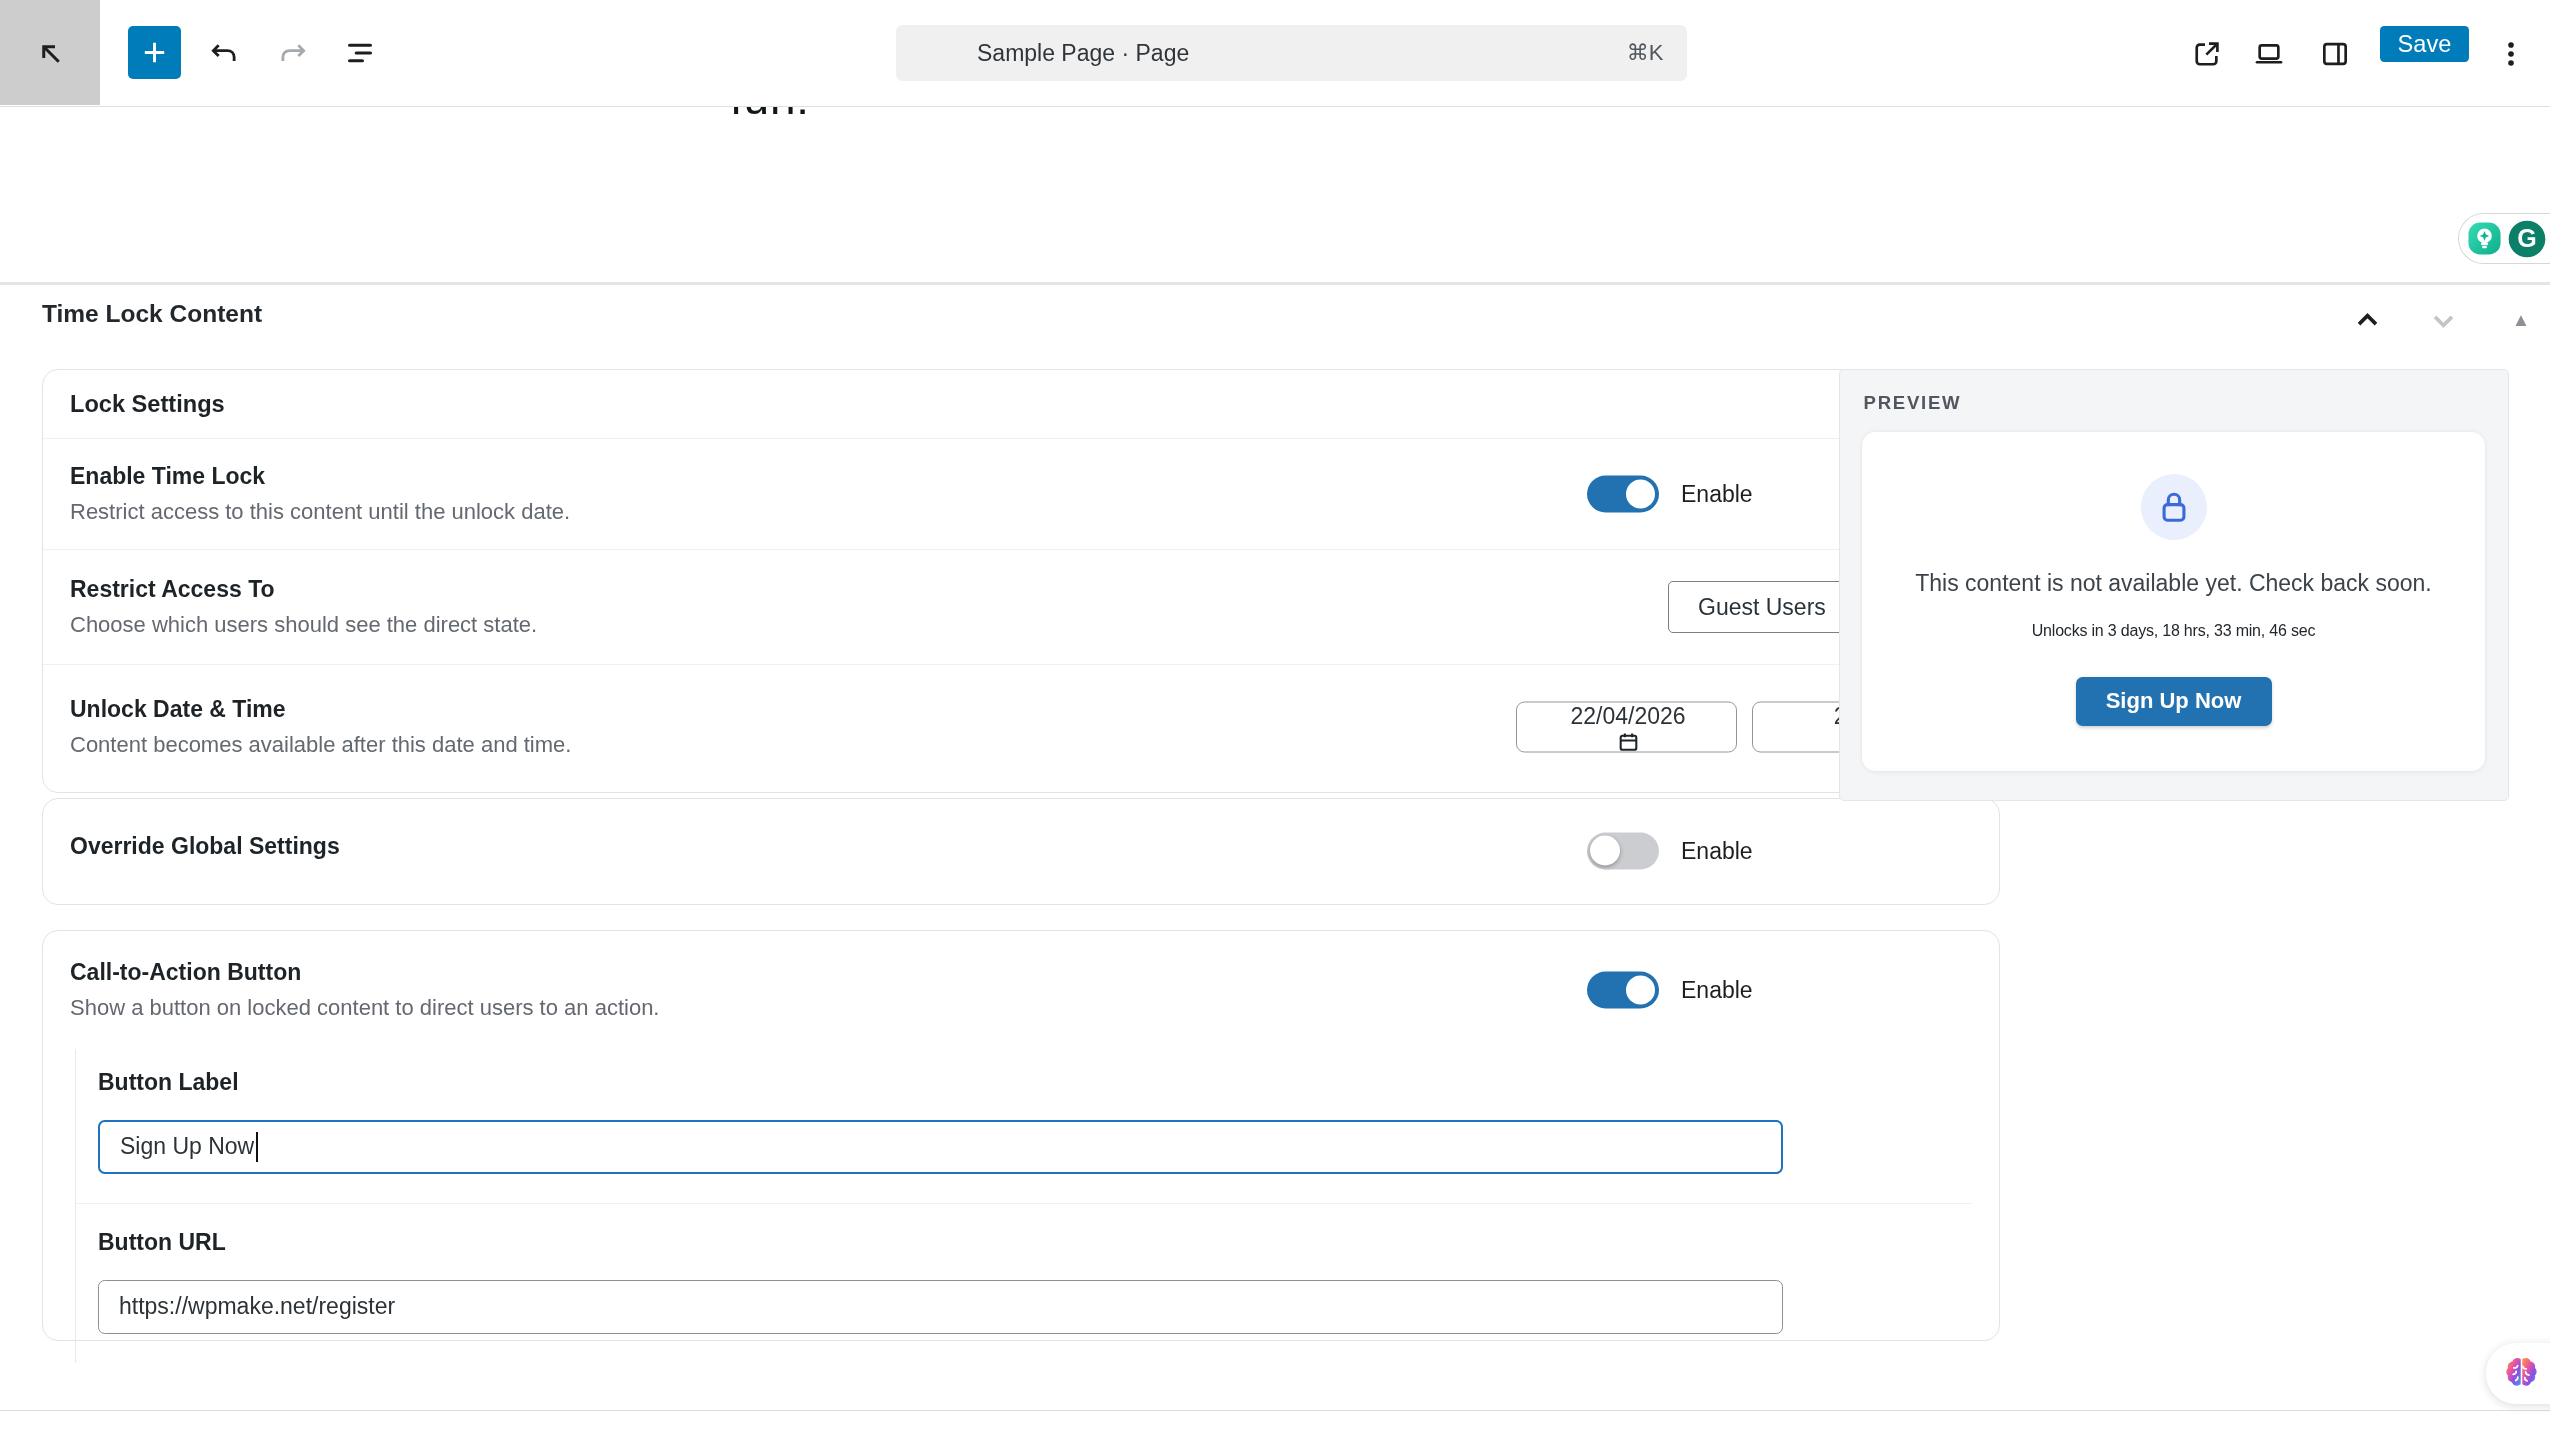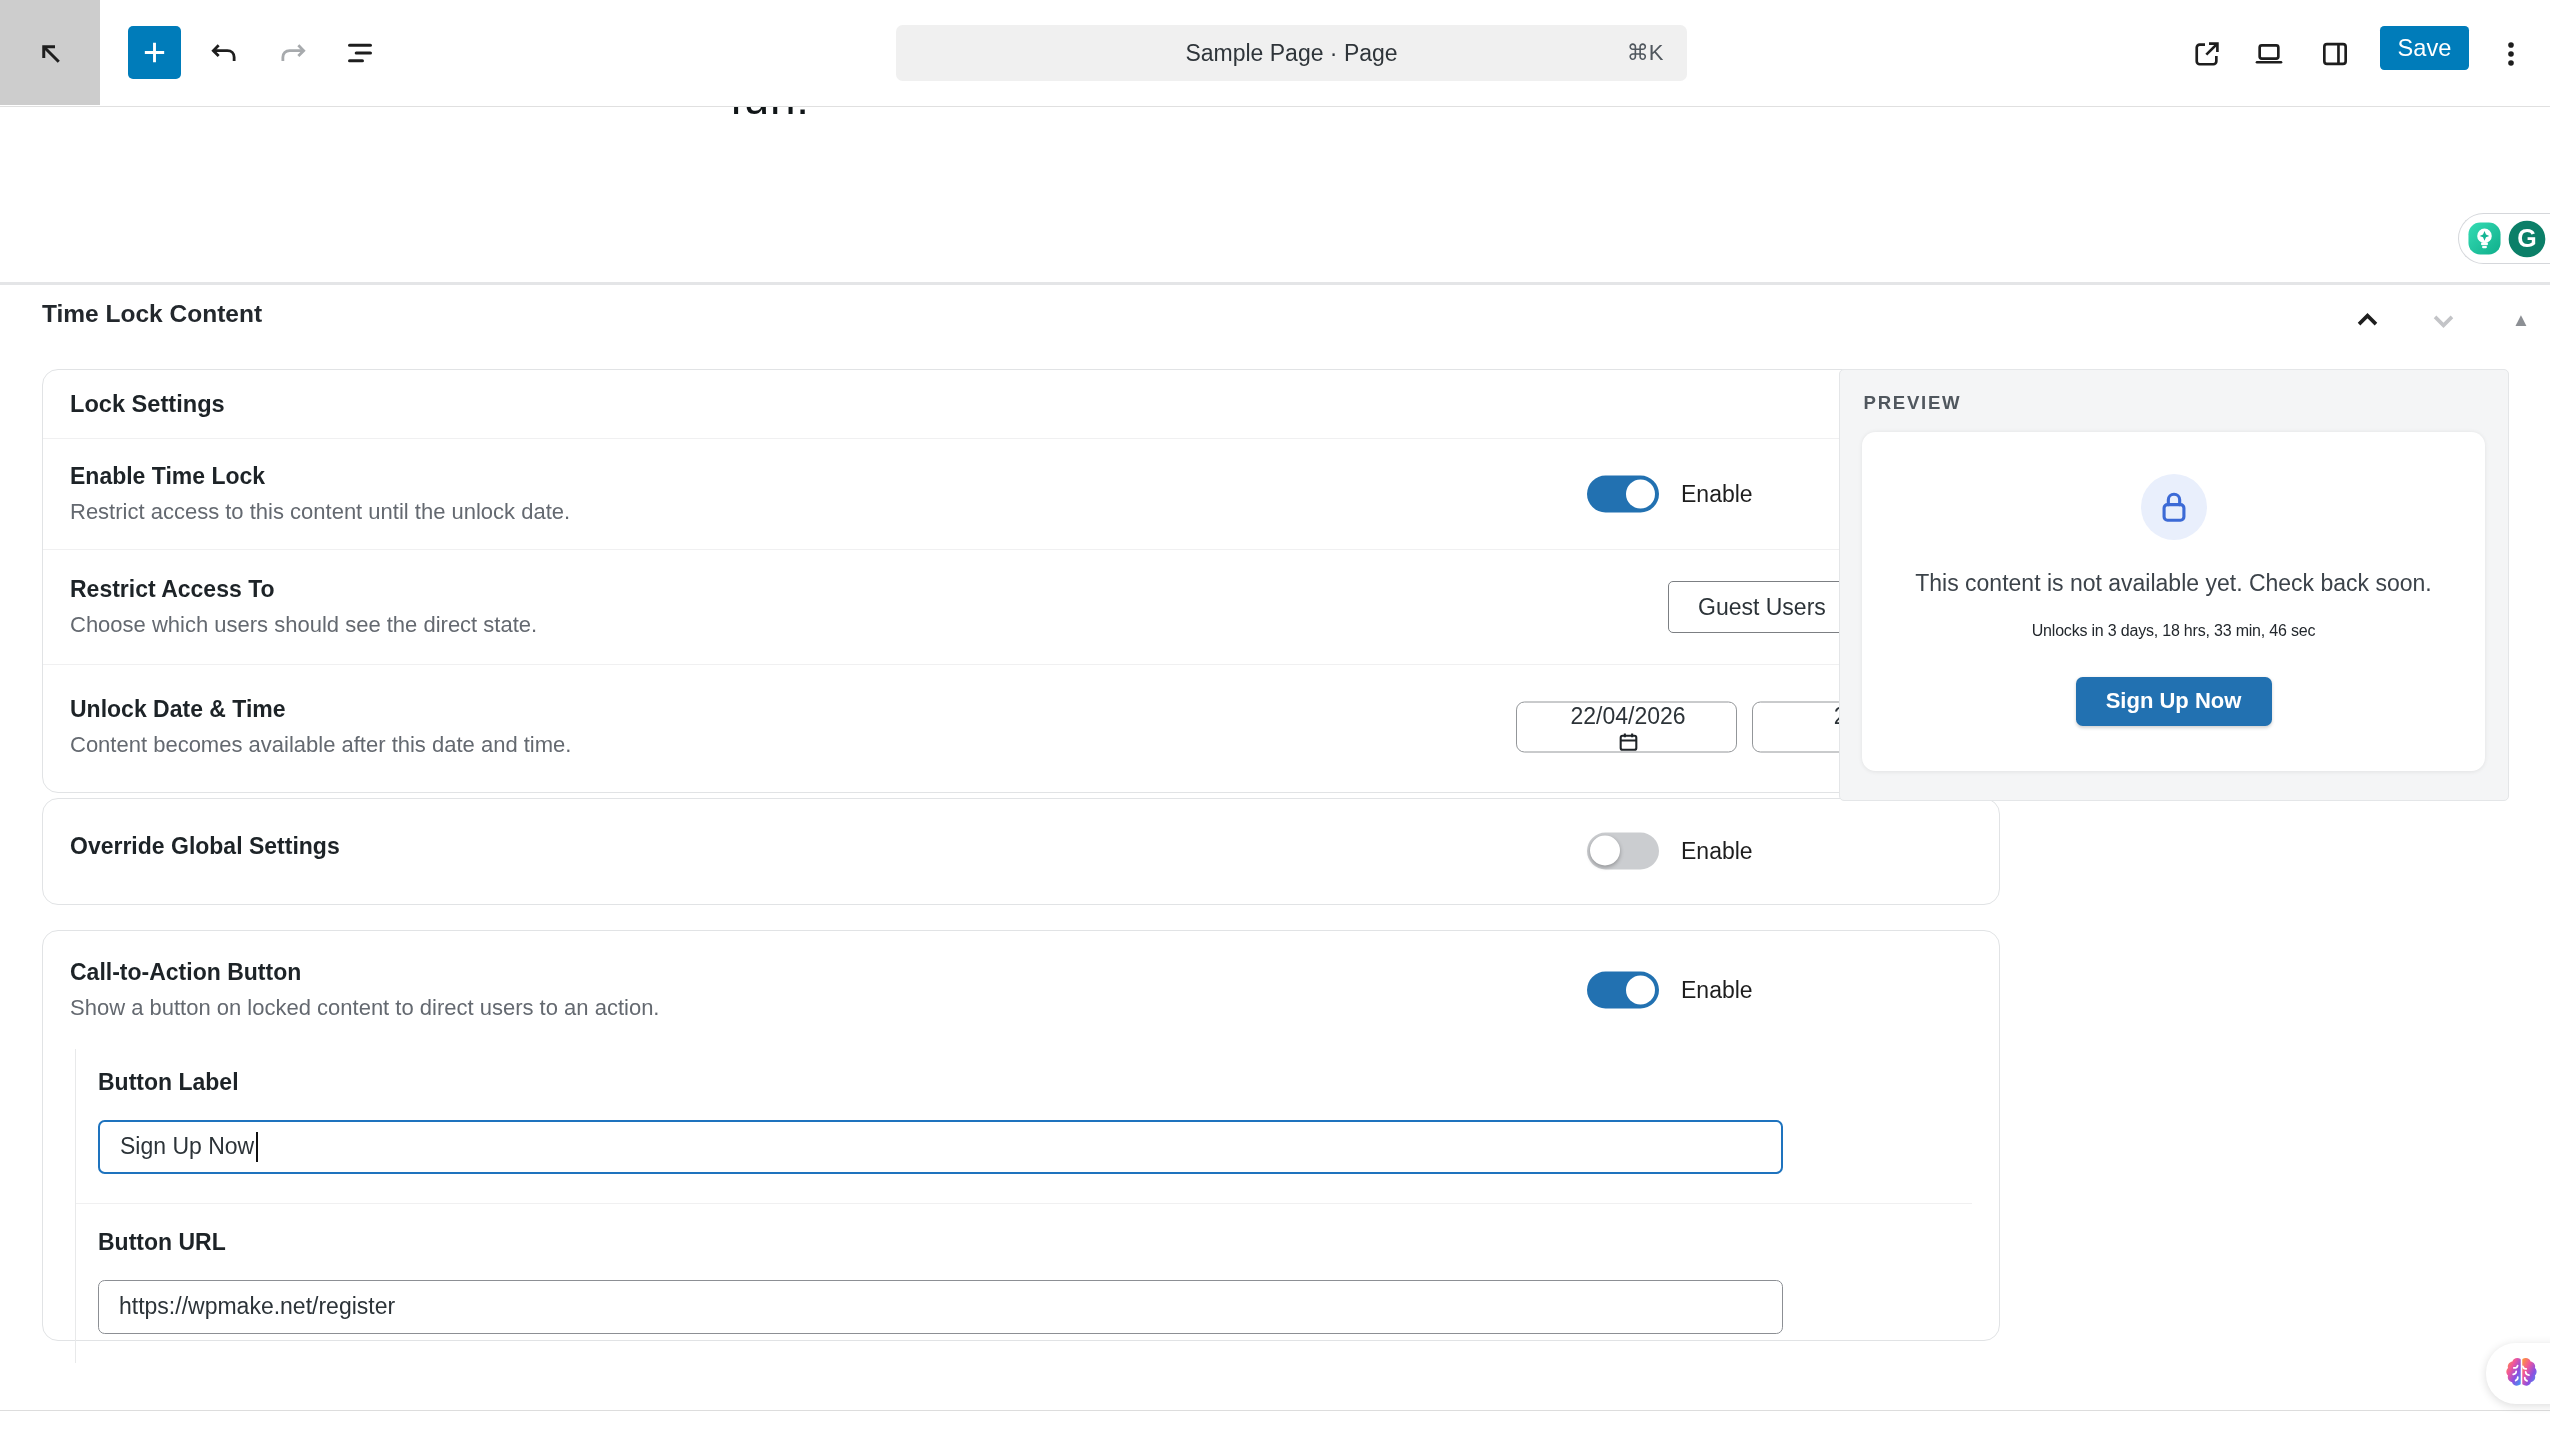--- a/index.html
+++ b/index.html
@@ -12,26 +12,26 @@
   #nav-back { position:absolute; left:0; top:0; width:100px; height:105px; background:#cdcdcd;
               display:flex; align-items:center; justify-content:center; cursor:pointer; }
   #btn-add { position:absolute; left:128px; top:26px; width:53px; height:53px; border-radius:5px;
              background:#007cba; display:flex; align-items:center; justify-content:center; cursor:pointer; }
   .tb-icon { position:absolute; top:38px; width:32px; height:32px; display:flex; align-items:center; justify-content:center; }
   #icon-undo { left:208px; color:#1e1e1e; }
   #icon-redo { left:277px; color:#a7aaad; }
   #icon-listview { left:344px; top:37px; color:#1e1e1e; }
   #command-bar { position:absolute; left:896px; top:25px; width:791px; height:56px; background:#f0f0f0;
                  border-radius:6.7px; display:flex; align-items:center; cursor:pointer; }
-  #command-title { flex:1; text-align:center; font-size:23px; color:#2f353a; padding-left:81px; }
+  #command-title { flex:1; font-size:23px; color:#2f353a; padding-left:81px; }
   #command-shortcut { width:81px; text-align:right; padding-right:23.6px; font-size:22px; color:#50575e; }
   #icon-external { left:2191px; color:#1e1e1e; }
   #icon-laptop { left:2253px; color:#1e1e1e; }
   #icon-sidebar { left:2319px; color:#1e1e1e; }
-  #btn-save { position:absolute; left:2380px; top:26px; width:89px; height:44px; background:#007cba;
+  #btn-save { position:absolute; left:2380px; top:26px; width:89px; height:36px; background:#007cba;
               border-radius:4.2px; color:#fff; font-size:23.6px; display:flex; align-items:center; justify-content:center; cursor:pointer; }
   #icon-kebab { left:2495px; color:#1e1e1e; }
 
   
   #editor-clip { position:absolute; left:730px; top:71px; font-size:46px; color:#101517; z-index:1; letter-spacing:0.8px; }
 
   
   #grammarly-pill { position:absolute; left:2458px; top:213px; width:118px; height:51px; background:#fff;
                     border:1.7px solid #d5d7db; border-right:none; border-radius:27px 0 0 27px; z-index:5;
                     display:flex; align-items:center; padding-left:8.4px; gap:5px; }

